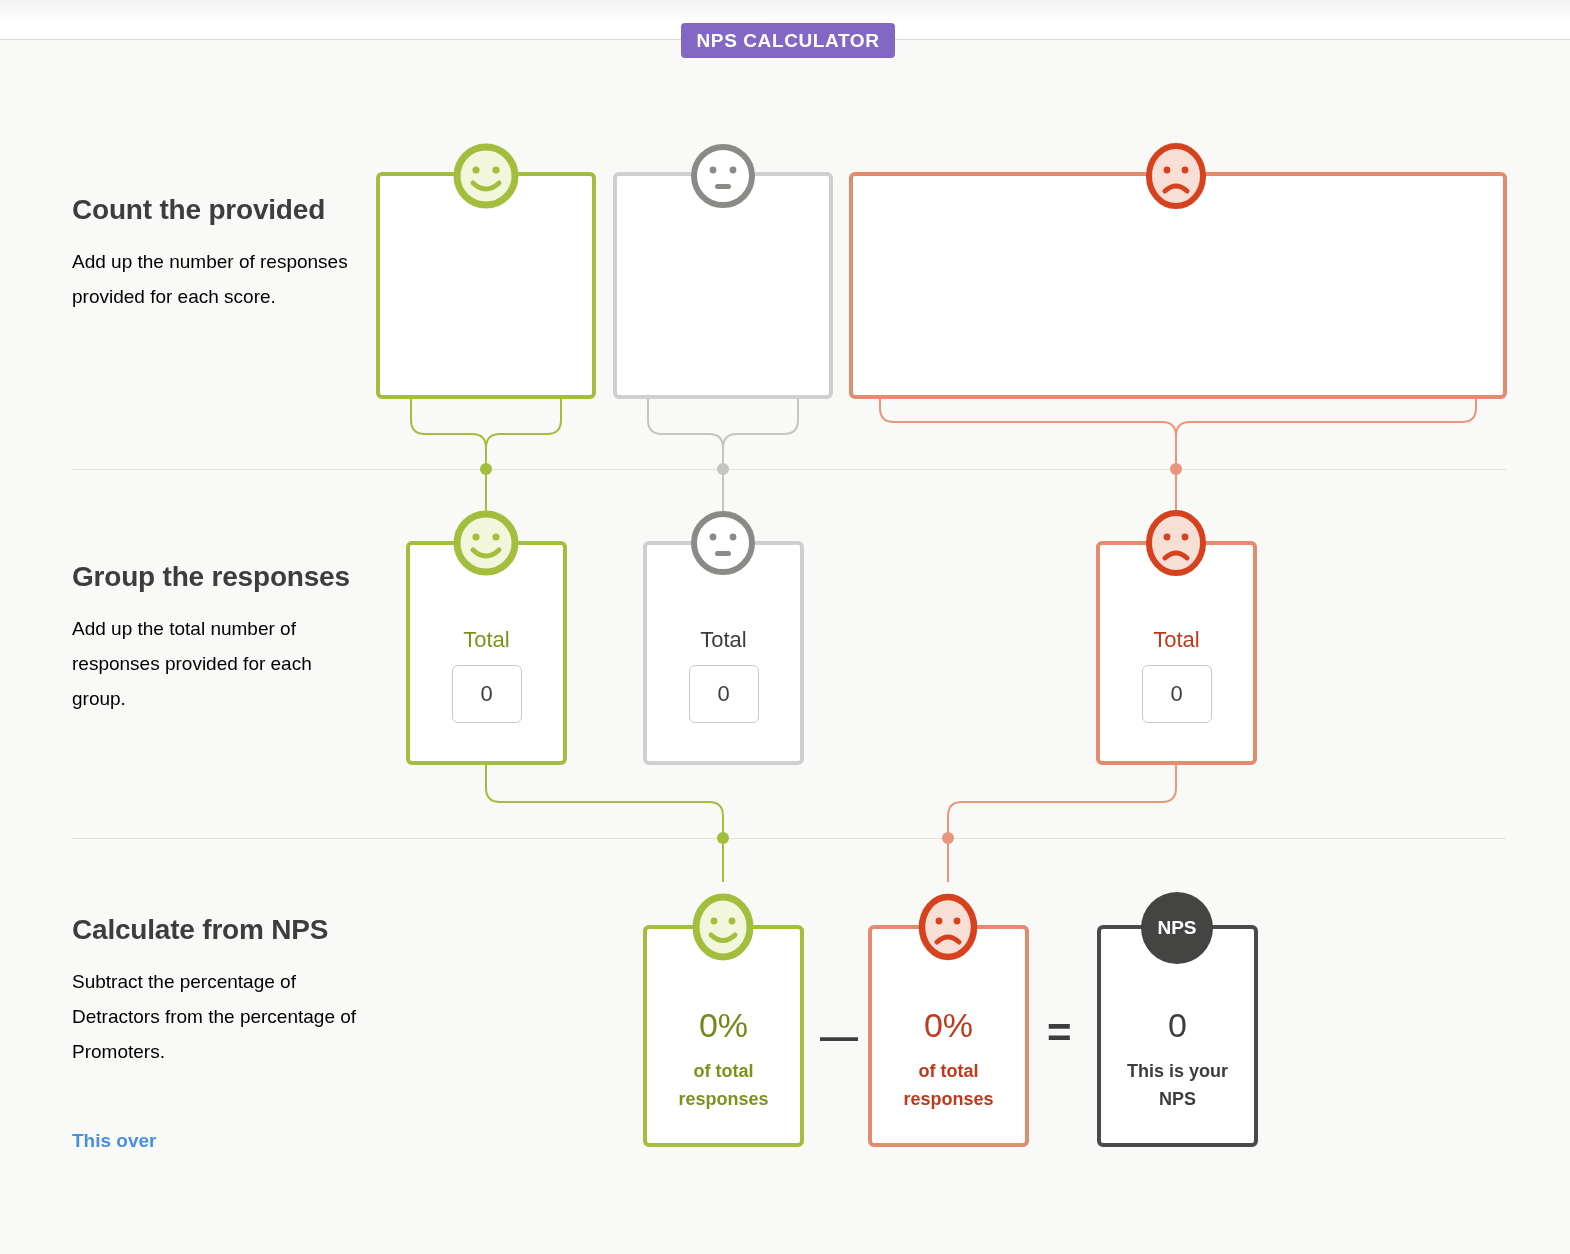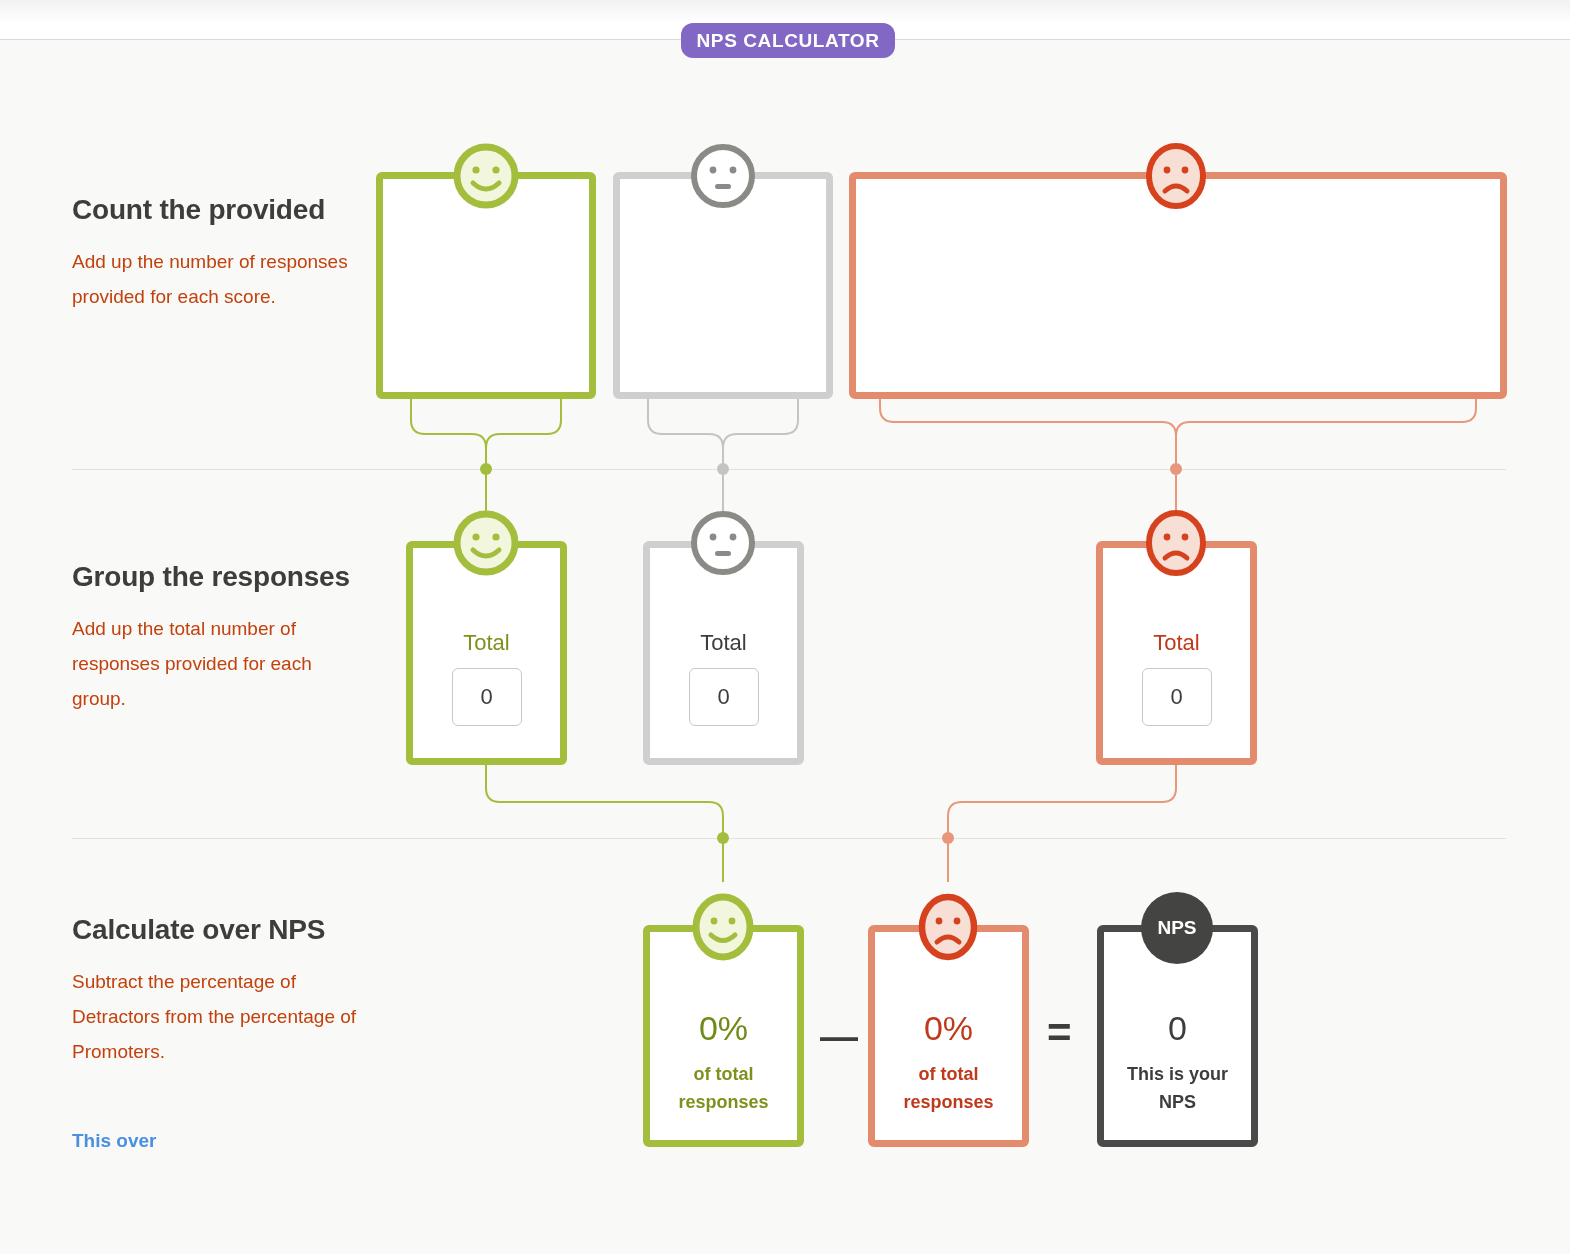--- a/index.html
+++ b/index.html
@@ -27,21 +27,21 @@
     border-bottom: 1px solid #d9d9d9;
   }
 
   .title-badge {
     position: absolute;
     top: 23px;
     left: 681px;
     width: 214px;
     height: 35px;
     background: #8268c4;
-    border-radius: 12px;
+    border-radius: 4px;
     color: #ffffff;
     font-size: 19px;
     font-weight: bold;
     letter-spacing: 0.6px;
     display: flex;
     align-items: center;
     justify-content: center;
     z-index: 20;
   }
 
@@ -63,21 +63,21 @@
     font-size: 28px;
     font-weight: bold;
     line-height: 40px;
     color: #3d3d3d;
     letter-spacing: -0.2px;
   }
   .desc p {
     margin-top: 14px;
     font-size: 19px;
     line-height: 35px;
-    color: #c2410c;
+    color: #000000;
   }
   .desc-1 { top: 190px; }
   .desc-2 { top: 557px; width: 290px; }
   .desc-3 { top: 910px; width: 300px; }
 
   .start-over {
     position: absolute;
     left: 72px;
     top: 1130px;
     font-size: 19px;
@@ -85,21 +85,21 @@
     color: #4a90e2;
     text-decoration: none;
     cursor: pointer;
   }
 
   
   .gbox {
     position: absolute;
     background: #ffffff;
     border-radius: 6px;
-    border: 7px solid #84cc16;
+    border: 4px solid #84cc16;
     z-index: 3;
   }
   .gbox.green  { border-color: #a3be3c; }
   .gbox.gray   { border-color: #cfcfcf; }
   .gbox.red    { border-color: #e58b6d; }
   .gbox.dark   { border-color: #4a4a4a; }
 
   
   .cells {
     position: absolute;
@@ -376,21 +376,21 @@
 <div class="face" style="left:1141px; top:508px;">
   <svg width="70" height="70" viewBox="0 0 70 70">
     <ellipse cx="35" cy="35" rx="27" ry="30" fill="#f8dfd5" stroke="#d6421e" stroke-width="6"></ellipse>
     <circle cx="26" cy="29" r="3.4" fill="#d6421e"></circle>
     <circle cx="44" cy="29" r="3.4" fill="#d6421e"></circle>
     <path d="M 24 50 Q 35 40 46 50" fill="none" stroke="#d6421e" stroke-width="5" stroke-linecap="round"></path>
   </svg>
 </div>
 
 <div class="desc desc-3">
-  <h2>Calculate over NPS</h2>
+  <h2>Calculate from NPS</h2>
   <p>Subtract the percentage of Detractors from the percentage of Promoters.</p>
 </div>
 <a class="start-over" href="#">This over</a>
 
 <div class="gbox green" style="left:643px; top:925px; width:161px; height:222px;">
   <div class="pct green" style="top:76px;">0%</div>
   <div class="sub green" style="top:128px;">of total</div>
   <div class="sub green" style="top:156px;">responses</div>
 </div>
 <div class="face" style="left:688px; top:892px;">

